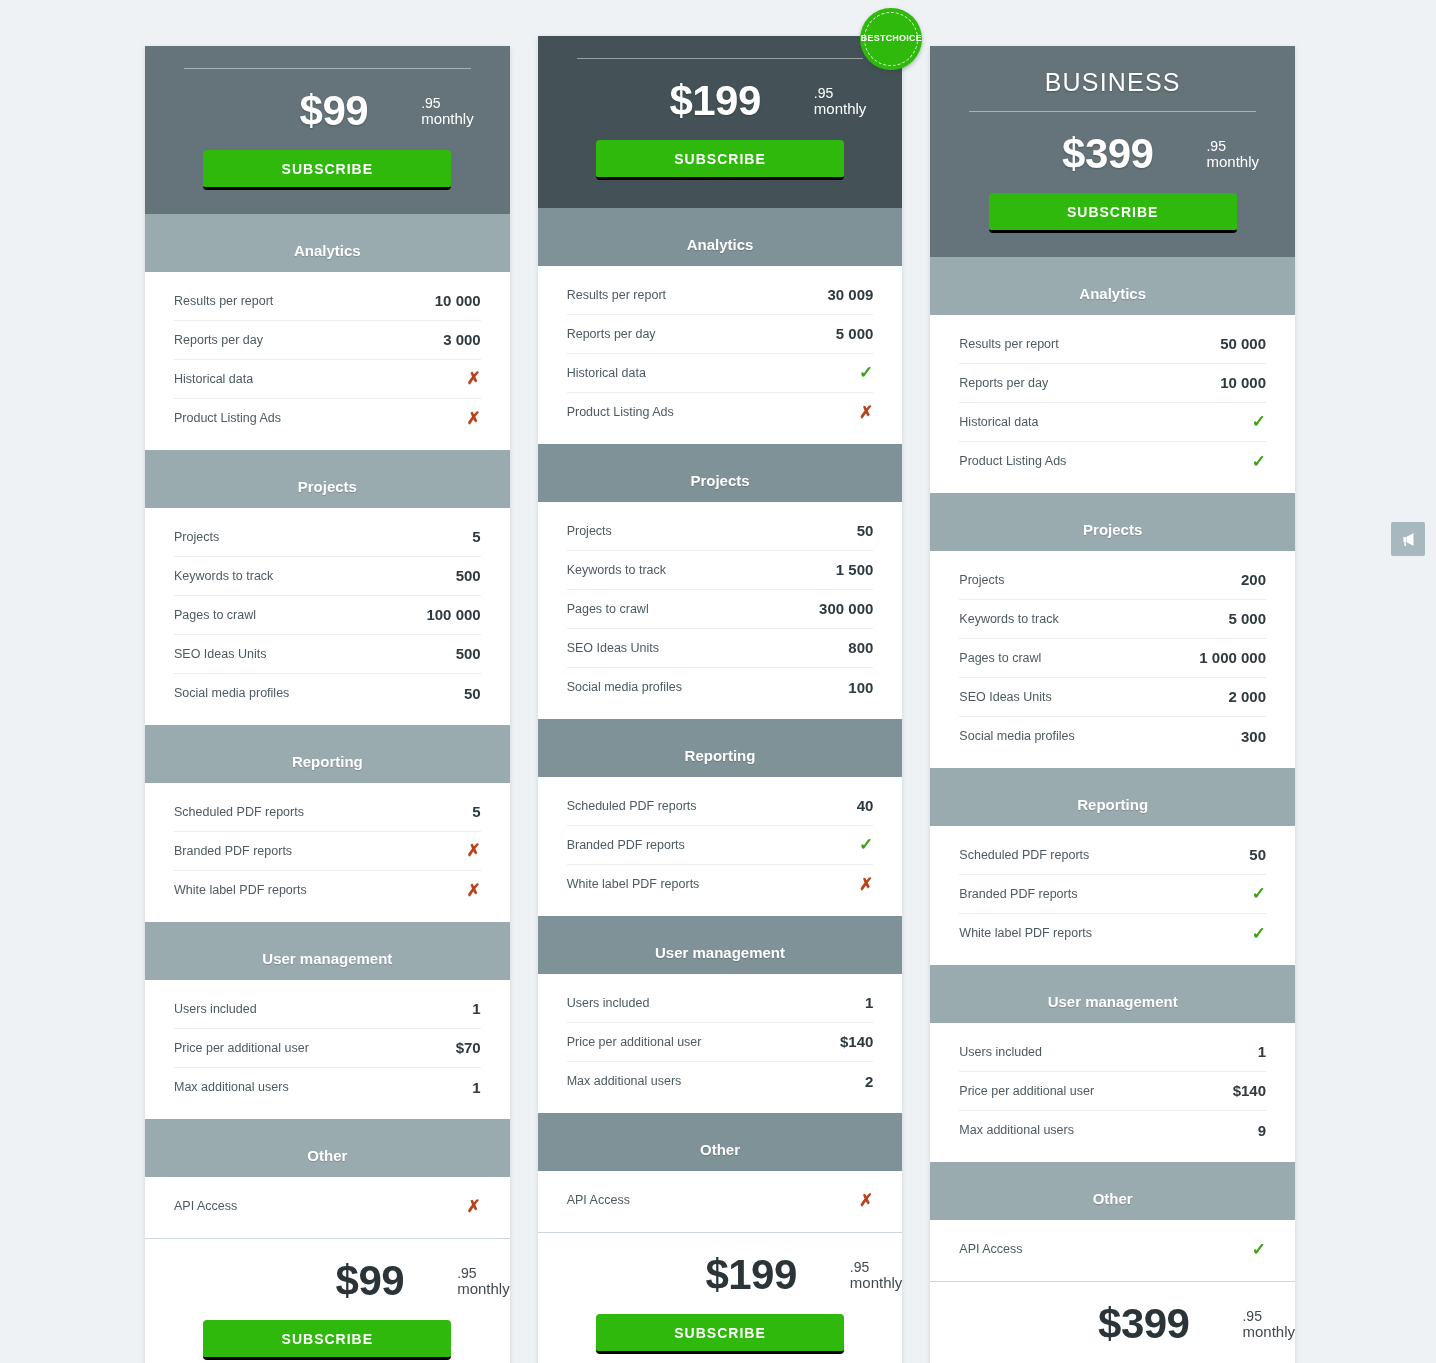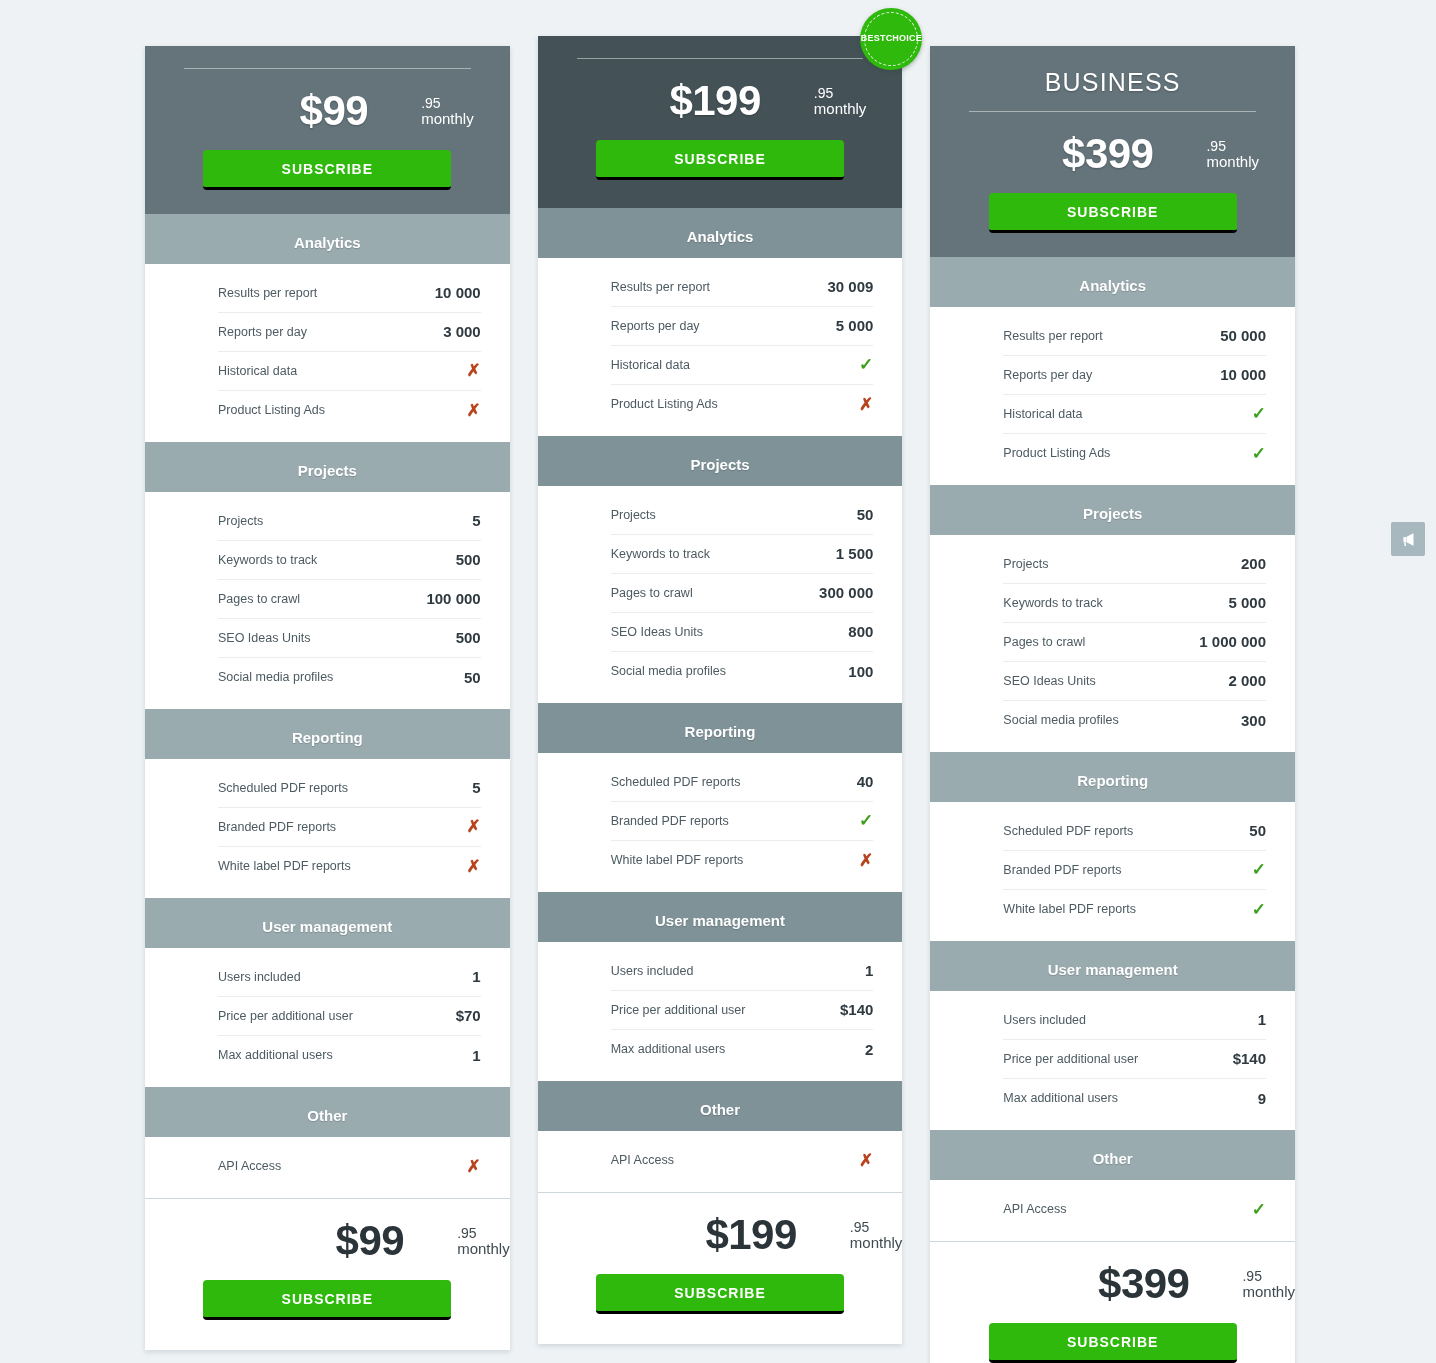--- a/index.html
+++ b/index.html
@@ -134,27 +134,27 @@
     z-index: 2;
   }
 
   
   .sect-head {
     background: #9aabb0;
     color: #ffffff;
     text-align: center;
     font-size: 15px;
     font-weight: bold;
-    padding: 20px 0 13px;
+    padding: 28px 0 13px;
     text-shadow: 0 1px 1px rgba(0,0,0,0.18);
   }
   .plan.featured .sect-head { background: #7f9298; }
 
   
-  .sect-body { padding: 10px 29px 12px; background: #fff; margin-left: 44px; }
+  .sect-body { padding: 10px 29px 12px; background: #fff; }
 
   .frow {
     display: flex;
     align-items: center;
     justify-content: space-between;
     height: 39px;
     border-bottom: 1px solid #e9edef;
   }
   .frow:last-child { border-bottom: none; }
 

